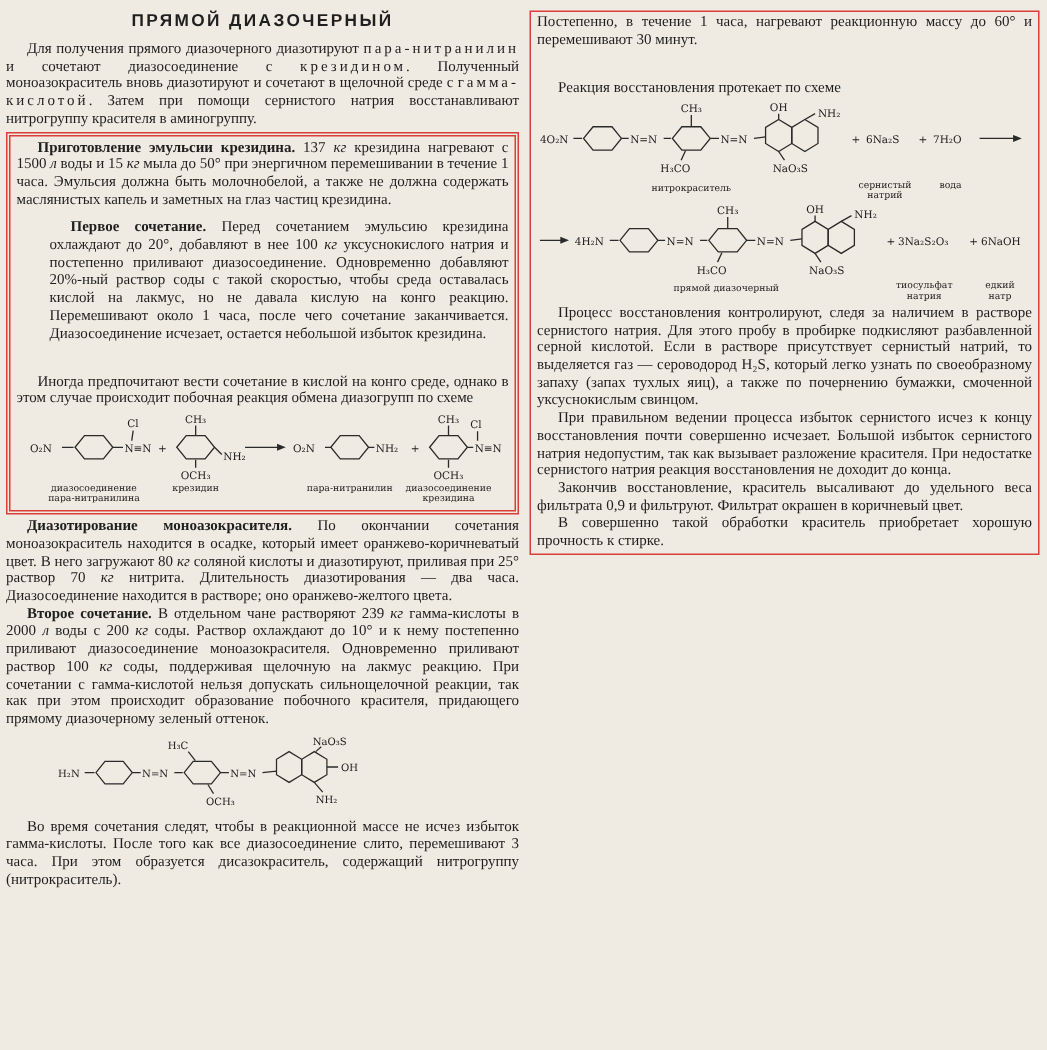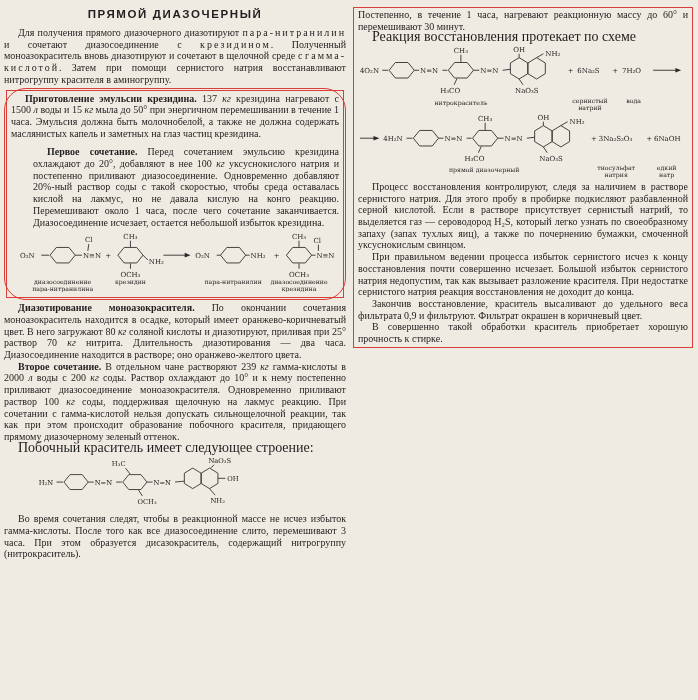--- a/index.html
+++ b/index.html
@@ -5,28 +5,28 @@
   html,body{margin:0;padding:0;}
   body{width:698px;height:700px;background:var(--paper,#f0ebe2);overflow:hidden;
        font-family:"DejaVu Serif",serif;color:var(--ink,#1f1f1f);}
   .page{display:flex;width:698px;}
   .col{width:349px;box-sizing:border-box;}
   .col-left{padding:3px 3px 0 4px;}
   .col-right{padding:5px 5px 0 4px;}
   .title{font-family:"Liberation Sans",sans-serif;font-weight:bold;font-size:11.5px;
          letter-spacing:1.6px;text-align:center;margin:5px 0 7px 0;}
   .para{font-size:10px;line-height:11.7px;text-align:justify;text-indent:14px;margin:0;font-family:Liberation Serif, serif;}
-  .para.small{font-size:14px;line-height:10.5px;}
+  .para.small{font-size:10px;line-height:10.5px;margin-top:22px;}
   .para.noind{text-indent:0;}
   .para.gap{margin-top:7px;margin-left:22px;}
   .b{font-weight:bold;}
   .i{font-style:italic;}
   .sp{letter-spacing:2px;}
   .redbox{border:1.5px solid var(--red,#d93f38);margin:2px 0;padding:1px 4px 2px 4px;}
-  .redbox.outer{padding:1px;border-radius:22px;}
+  .redbox.outer{padding:1px;}
   .redbox-inner{border:1.5px solid var(--red,#d93f38);padding:2px 4px 3px 4px;}
   .scheme{text-align:center;margin:2px 0;}
   .scheme svg{display:block;margin:0 auto;}
   svg text{fill:#1b1b1b;font-family:"DejaVu Serif",serif;}
   svg .f{font-size:7.2px;}
   svg .fm{font-size:7.2px;text-anchor:middle;}
   svg .fe{font-size:7.2px;text-anchor:end;}
   svg .cap{font-size:6.4px;text-anchor:middle;}
   svg .bond{stroke:#2a2a2a;stroke-width:0.9;fill:none;}
   svg .ring{stroke:#2a2a2a;stroke-width:0.9;fill:none;}
@@ -36,20 +36,21 @@
 <body>
 
 <div class="page">
   <div class="col col-left" id="left-col">
     <div class="title">ПРЯМОЙ ДИАЗОЧЕРНЫЙ</div>
   <p class="para"><span>Для получения прямого диазочерного диазотируют </span><span class="sp">пара-нитранилин</span><span> и сочетают диазосоединение с </span><span class="sp">крезидином</span><span>. Полученный моноазокраситель вновь диазотируют и сочетают в щелочной среде с </span><span class="sp">гамма-кислотой</span><span>. Затем при помощи сернистого натрия восстанавливают нитрогруппу красителя в аминогруппу.</span></p>
       <div class="redbox outer">
         <div class="redbox-inner">
           <p class="para"><span class="b">Приготовление эмульсии крезидина.</span><span> 137 </span><span class="i">кг</span><span> крезидина нагревают с 1500 </span><span class="i">л</span><span> воды и 15 </span><span class="i">кг</span><span> мыла до 50° при энергичном перемешивании в течение 1 часа. Эмульсия должна быть молочнобелой, а также не должна содержать маслянистых капель и заметных на глаз частиц крезидина.</span></p>
           <p class="para gap"><span class="b">Первое сочетание.</span><span> Перед сочетанием эмульсию крезидина охлаждают до 20°, добавляют в нее 100 </span><span class="i">кг</span><span> уксуснокислого натрия и постепенно приливают диазосоединение. Одновременно добавляют 20%-ный раствор соды с такой скоростью, чтобы среда оставалась кислой на лакмус, но не давала кислую на конго реакцию. Перемешивают около 1 часа, после чего сочетание заканчивается. Диазосоединение исчезает, остается небольшой избыток крезидина.</span></p>
+          <p class="para small"><span>Иногда предпочитают вести сочетание в кислой на конго среде, однако в этом случае происходит побочная реакция обмена диазогрупп по схеме</span></p>
           <div class="scheme" id="scheme1">
     <svg width="326" height="62" viewBox="0 0 336 64">
       <text class="f" x="8" y="29">O₂N</text>
       <line class="bond" x1="30" y1="26" x2="38" y2="26"></line>
       <path class="ring" d="M39,26 L45.5,18 L58.5,18 L65,26 L58.5,34 L45.5,34 Z"></path>
       <line class="bond" x1="65" y1="26" x2="72" y2="26"></line>
       <text class="f" x="73" y="29">N≡N</text>
       <text class="f" x="75" y="12">Cl</text>
       <line class="bond" x1="79" y1="14.5" x2="78" y2="21.5"></line>
       <text class="f" x="96" y="29">+</text>
@@ -82,21 +83,20 @@
       <text class="cap" x="122" y="56">крезидин</text>
       <text class="cap" x="228" y="56">пара-нитранилин</text>
       <text class="cap" x="296" y="56">диазосоединение</text>
       <text class="cap" x="296" y="63">крезидина</text>
     </svg>
   </div>
         </div>
       </div>
       <p class="para"><span class="b">Диазотирование моноазокрасителя.</span><span> По окончании сочетания моноазокраситель находится в осадке, который имеет оранжево-коричневатый цвет. В него загружают 80 </span><span class="i">кг</span><span> соляной кислоты и диазотируют, приливая при 25° раствор 70 </span><span class="i">кг</span><span> нитрита. Длительность диазотирования — два часа. Диазосоединение находится в растворе; оно оранжево-желтого цвета.</span></p>
       <p class="para"><span class="b">Второе сочетание.</span><span> В отдельном чане растворяют 239 </span><span class="i">кг</span><span> гамма-кислоты в 2000 </span><span class="i">л</span><span> воды с 200 </span><span class="i">кг</span><span> соды. Раствор охлаждают до 10° и к нему постепенно приливают диазосоединение моноазокрасителя. Одновременно приливают раствор 100 </span><span class="i">кг</span><span> соды, поддерживая щелочную на лакмус реакцию. При сочетании с гамма-кислотой нельзя допускать сильнощелочной реакции, так как при этом происходит образование побочного красителя, придающего прямому диазочерному зеленый оттенок.</span></p>
-      <p class="para small"><span>Побочный краситель имеет следующее строение:</span></p>
       <div class="scheme" id="scheme2">
     <svg width="280" height="56" viewBox="0 0 300 58">
       <text class="f" x="4" y="31">H₂N</text>
       <line class="bond" x1="23" y1="28" x2="30" y2="28"></line>
       <path class="ring" d="M31,28 L37.5,20 L50.5,20 L57,28 L50.5,36 L37.5,36 Z"></path>
       <line class="bond" x1="57" y1="28" x2="63" y2="28"></line>
       <text class="f" x="64" y="31">N=N</text>
       <line class="bond" x1="87" y1="28" x2="93" y2="28"></line>
       <path class="ring" d="M94,28 L100.5,20 L113.5,20 L120,28 L113.5,36 L100.5,36 Z"></path>
       <text class="fe" x="97" y="11">H₃C</text>

